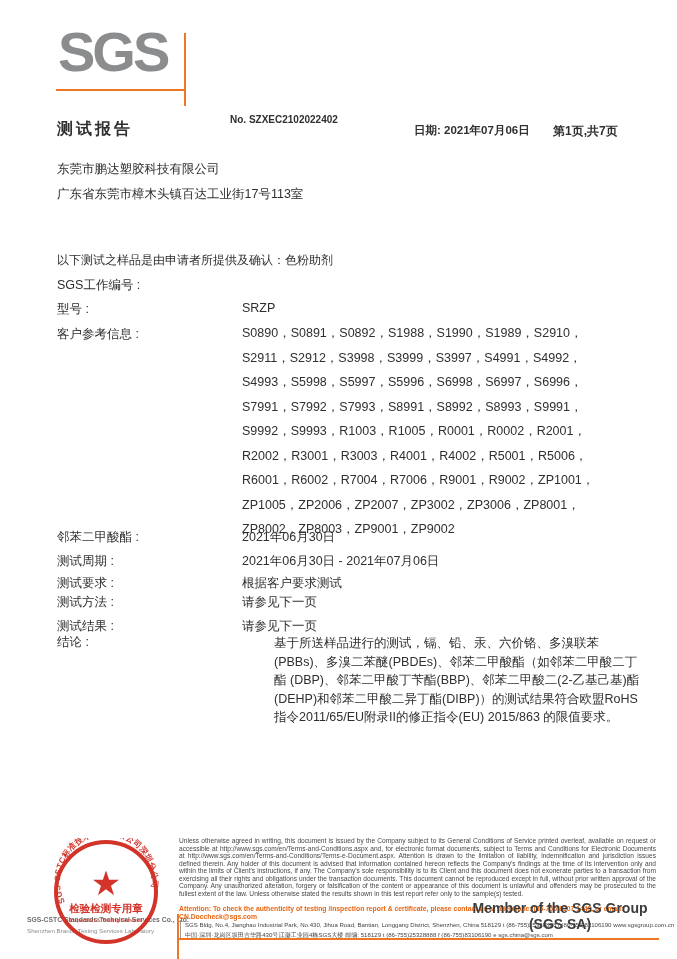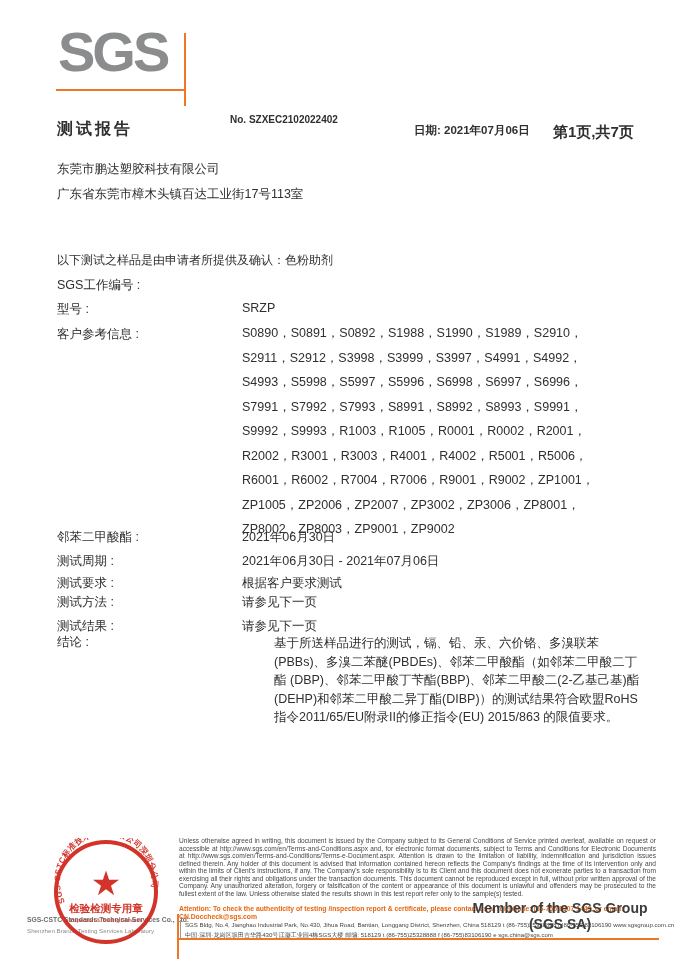--- a/index.html
+++ b/index.html
@@ -8,21 +8,21 @@
 
   
   .logo{position:absolute;left:58px;top:24px;font-size:56px;font-weight:bold;
         color:#8a8c8e;letter-spacing:-3px;line-height:1;}
   .logo-h{position:absolute;left:56px;top:89px;width:129px;height:2px;background:#ee7624;}
   .logo-v{position:absolute;left:184px;top:33px;width:2px;height:73px;background:#ee7624;}
 
   .hdr-title{position:absolute;left:57px;top:119px;font-size:16px;font-weight:bold;letter-spacing:3px;}
   .hdr-no{position:absolute;left:230px;top:114px;font-size:10px;font-weight:bold;}
   .hdr-date{position:absolute;left:414px;top:123px;font-size:11.5px;font-weight:bold;}
-  .hdr-page{position:absolute;left:553px;top:123px;font-size:15px;font-weight:bold;}
+  .hdr-page{position:absolute;left:553px;top:123px;font-size:12px;font-weight:bold;}
 
   .client-name{position:absolute;left:57px;top:161px;font-size:12.5px;}
   .client-addr{position:absolute;left:57px;top:186px;font-size:12.5px;}
 
   .statement{position:absolute;left:57px;top:252px;font-size:12px;}
 
   .row{position:absolute;left:57px;right:37px;display:flex;font-size:12.5px;gap:12px;}
   .lbl{width:173px;flex:none;}
   .val{flex:1;}
   .r-job{top:277px}.r-model{top:301px}.r-ref{top:326px}

